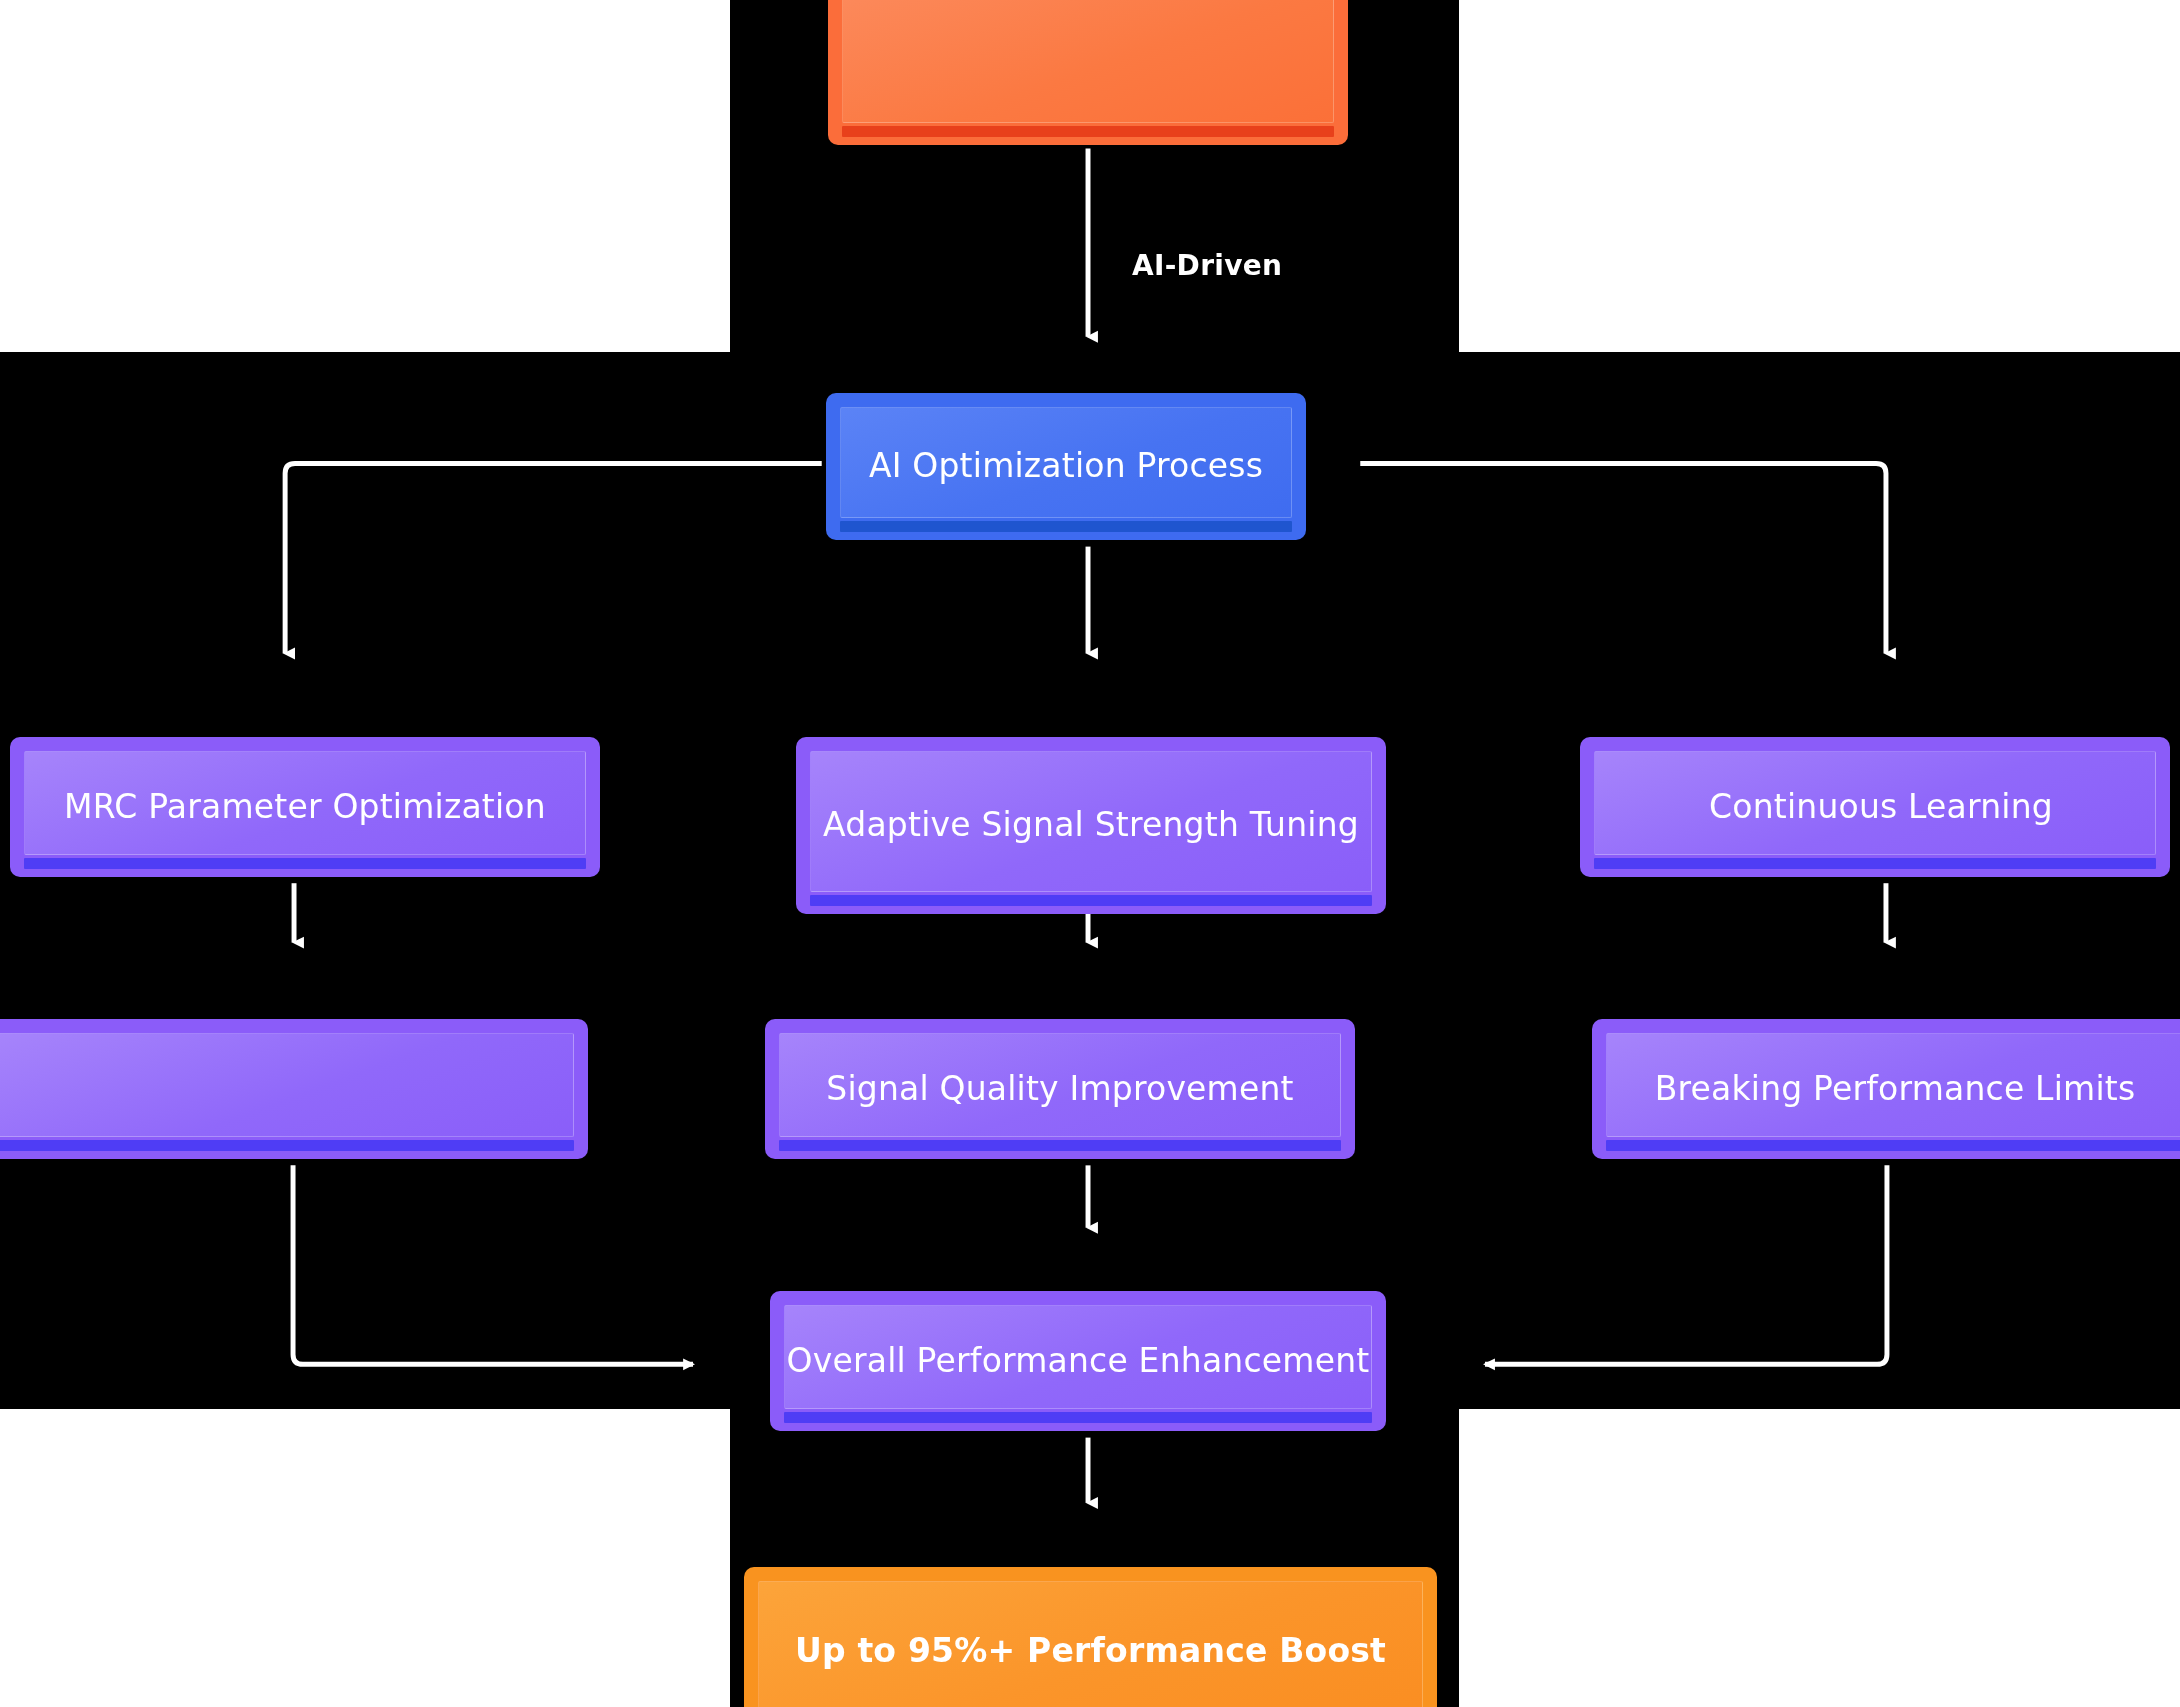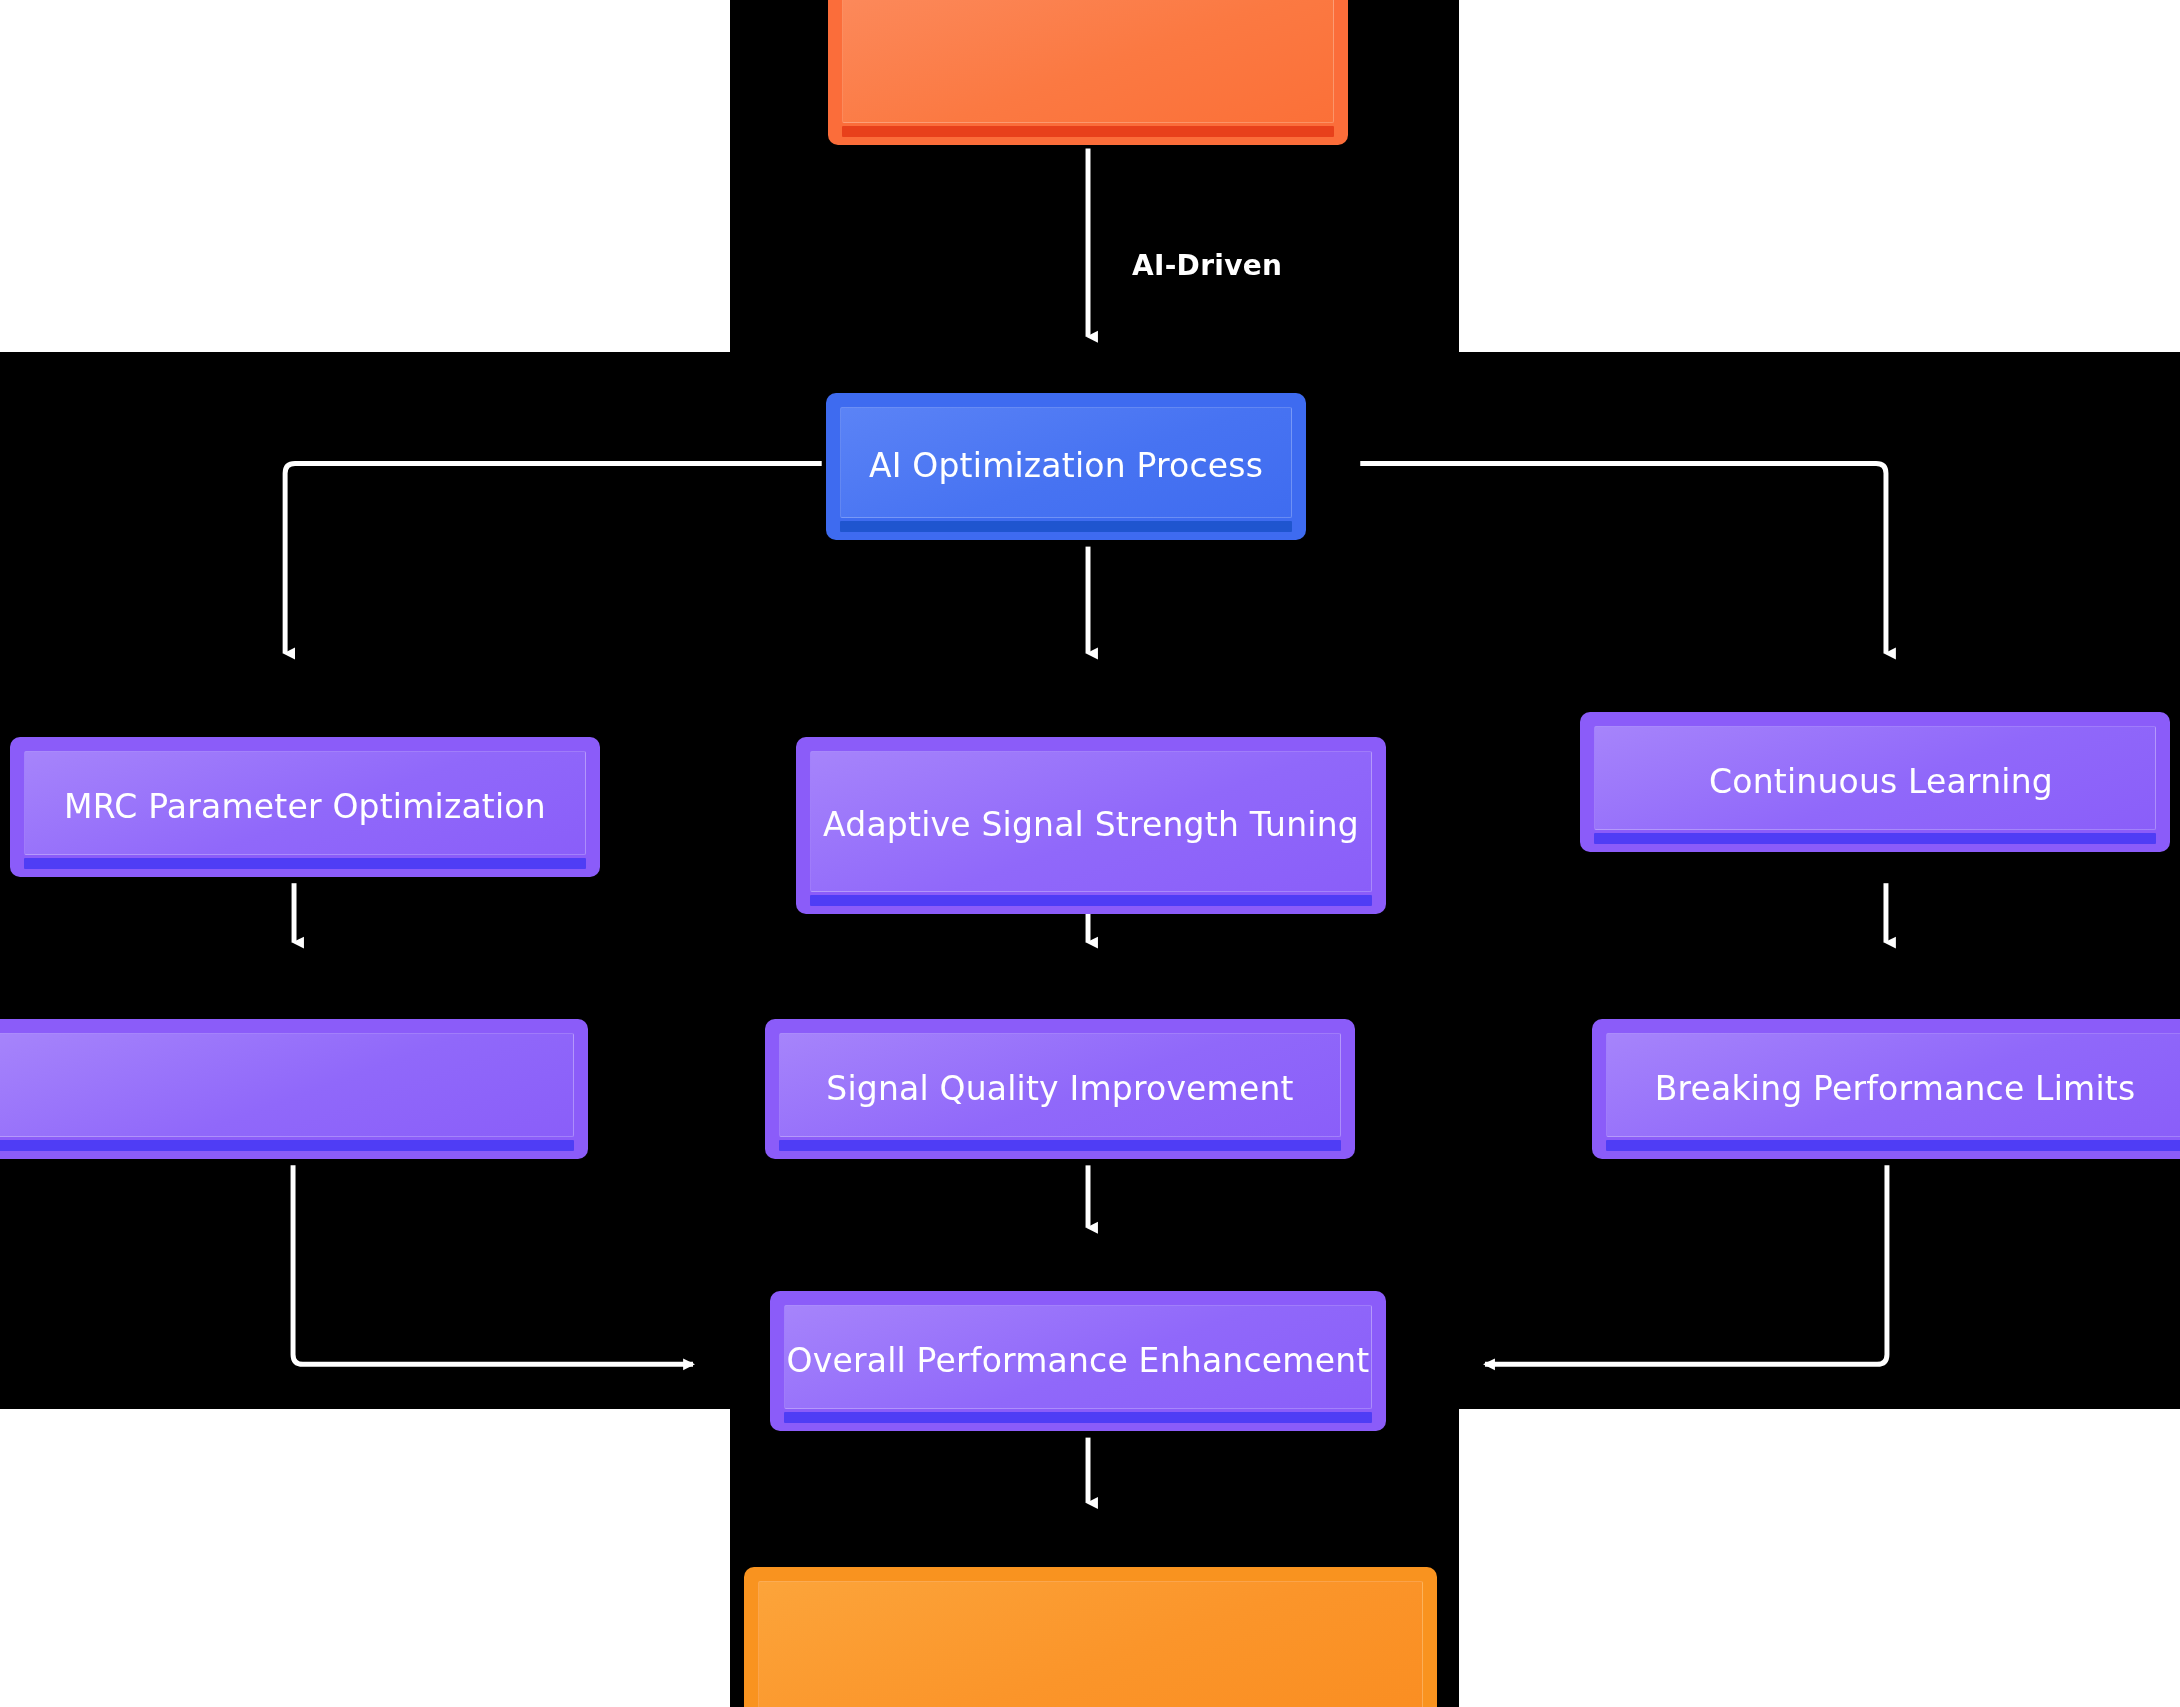--- a/index.html
+++ b/index.html
@@ -166,21 +166,21 @@
     <div class="node-bar"></div>
     <div class="node-label">MRC Parameter Optimization</div>
   </div>
 
   <div class="node theme-purple" style="left:796px; top:737px; width:590px; height:177px;">
     <div class="node-inner"></div>
     <div class="node-bar"></div>
     <div class="node-label">Adaptive Signal Strength Tuning</div>
   </div>
 
-  <div class="node theme-purple" style="left:1580px; top:712px; width:590px; height:140px;padding-left:12px;">
+  <div class="node theme-purple" style="left:1580px; top:737px; width:590px; height:140px;padding-left:12px;">
     <div class="node-inner"></div>
     <div class="node-bar"></div>
     <div class="node-label">Continuous Learning</div>
   </div>
 
   <div class="node theme-purple" style="left:-18px; top:1019px; width:606px; height:140px;">
     <div class="node-inner"></div>
     <div class="node-bar"></div>
   </div>
 
@@ -198,16 +198,17 @@
 
   <div class="node theme-purple" style="left:770px; top:1291px; width:616px; height:140px;">
     <div class="node-inner"></div>
     <div class="node-bar"></div>
     <div class="node-label">Overall Performance Enhancement</div>
   </div>
 
   <div class="node theme-orange-result" style="left:744px; top:1567px; width:693px; height:168px;">
     <div class="node-inner"></div>
 
+    <div class="node-label">Up to 95%+ Performance Boost</div>
   </div>
 
 </div>
 
 
 </body></html>

